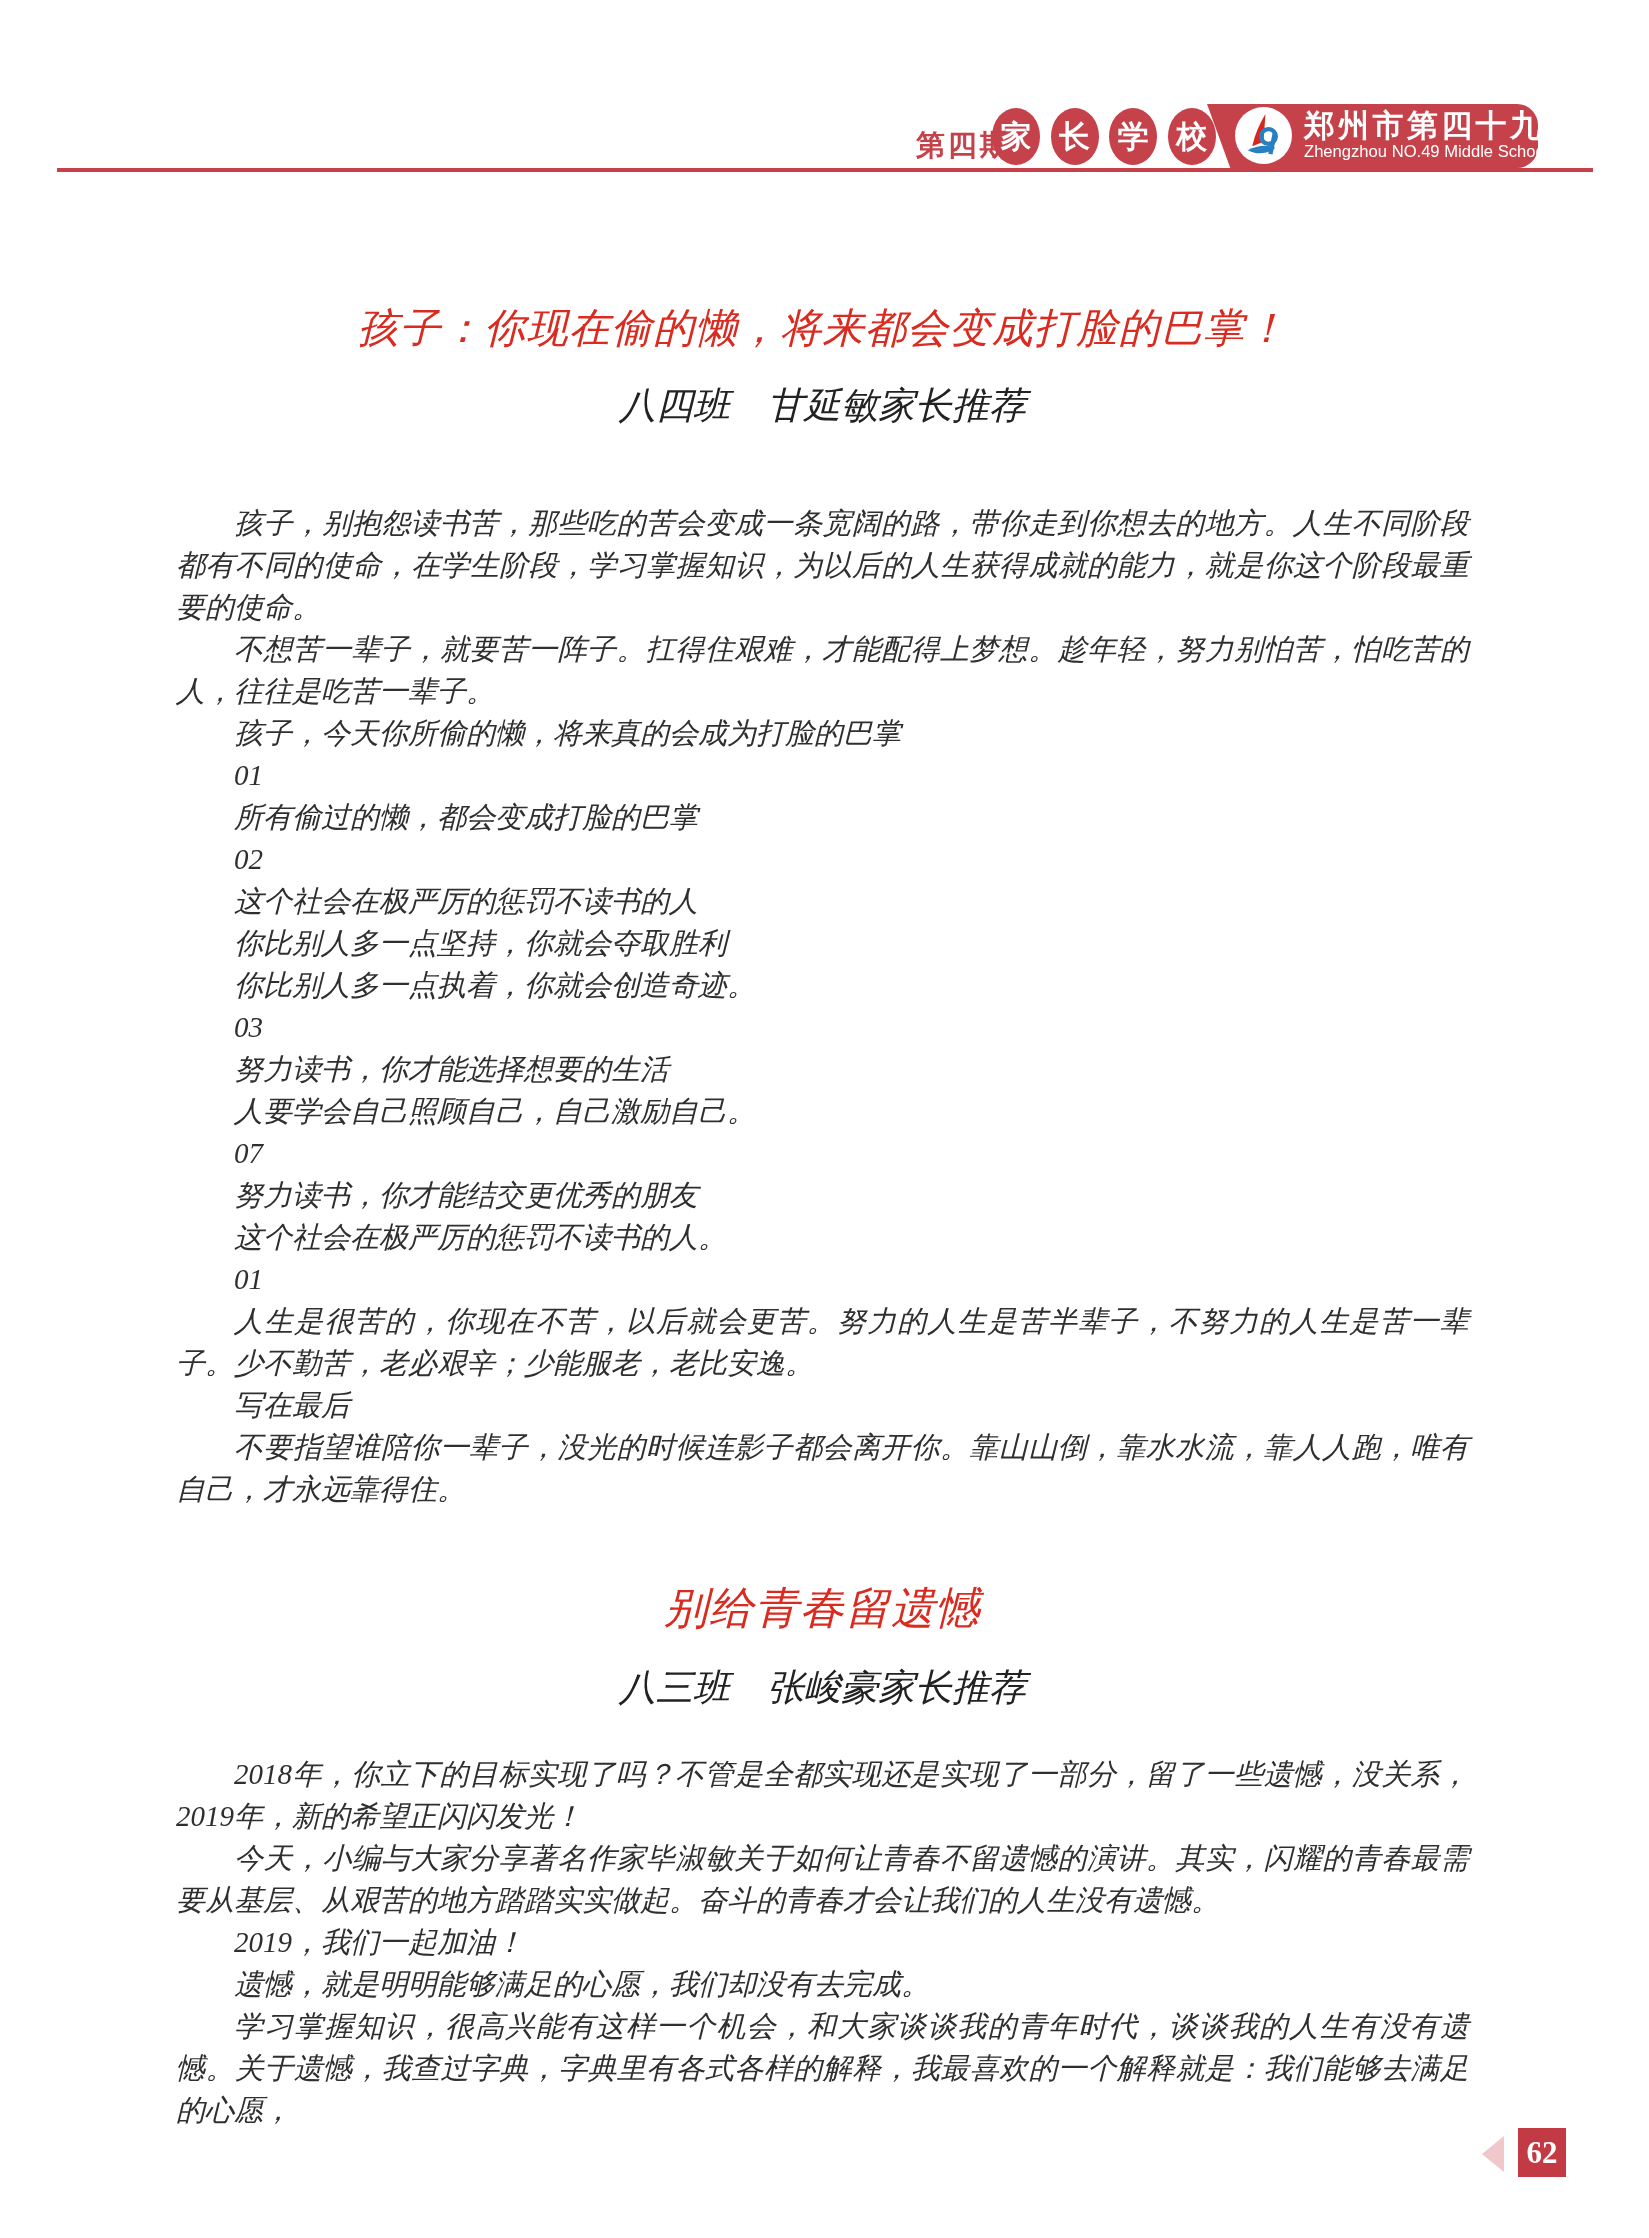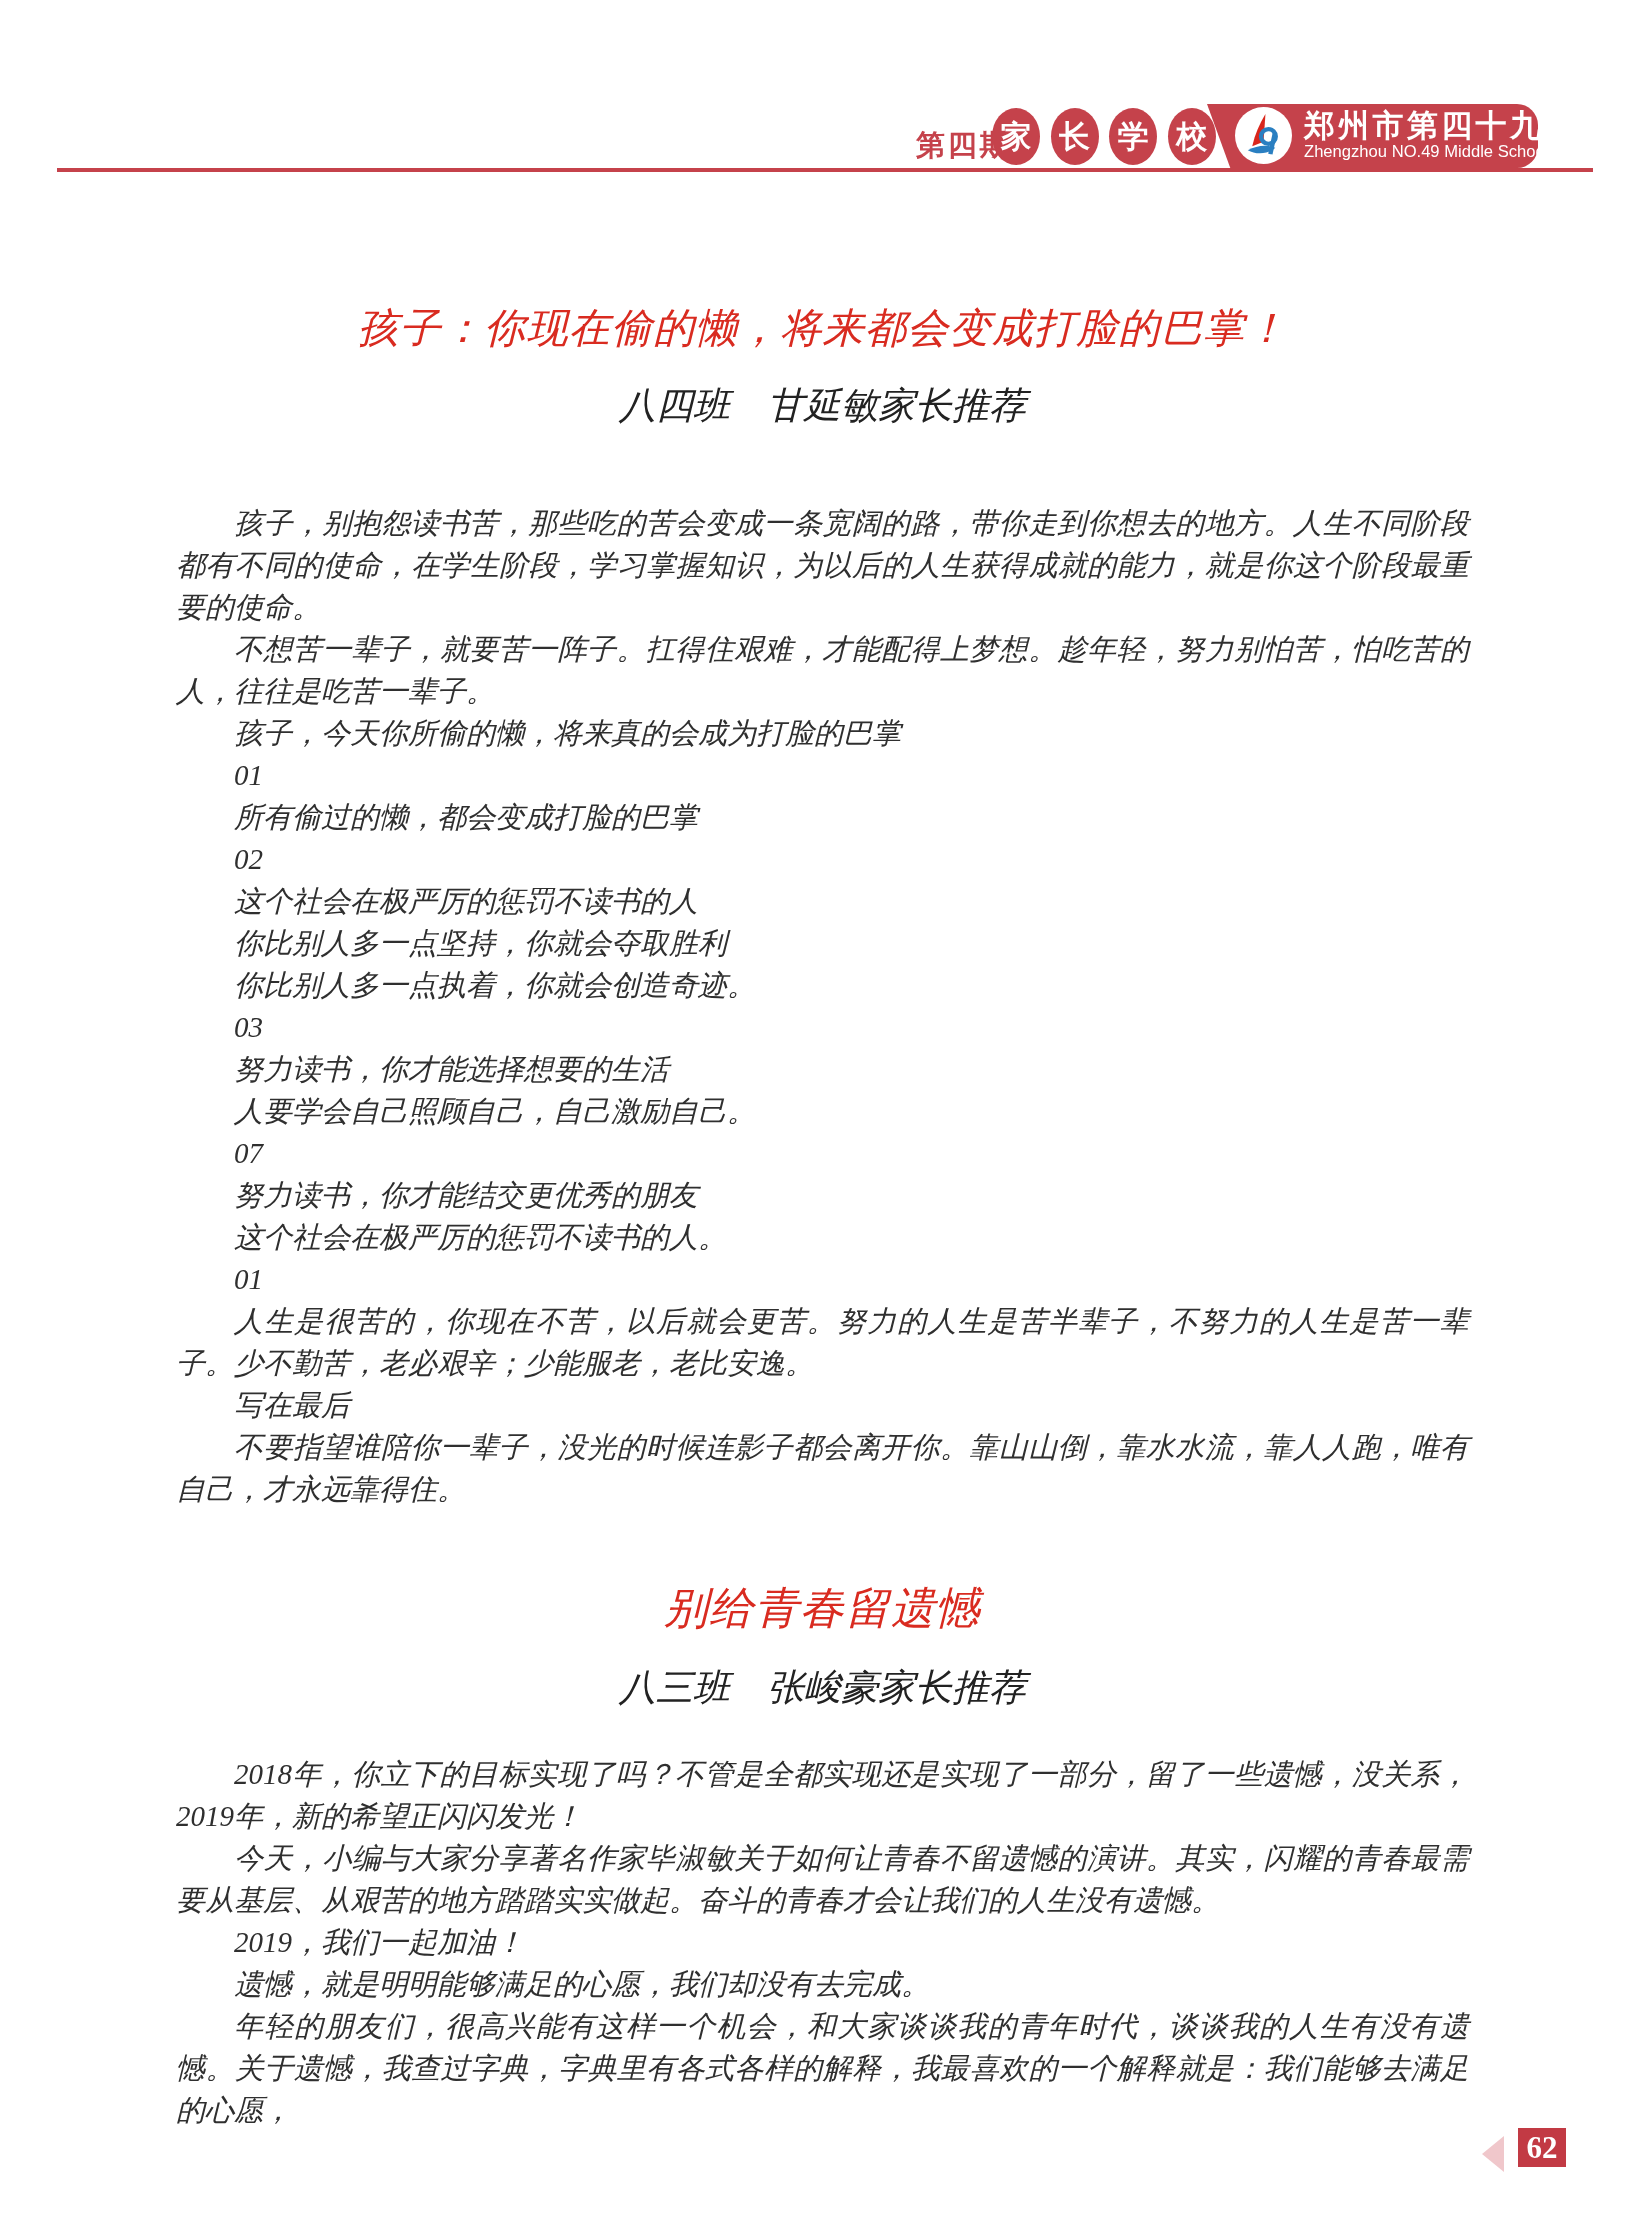--- a/index.html
+++ b/index.html
@@ -131,21 +131,21 @@
     position: absolute;
     left: 1482px; top: 2136px;
     width: 0; height: 0;
     border-top: 18.6px solid transparent;
     border-bottom: 18.6px solid transparent;
     border-right: 22.6px solid #f0c7cb;
   }
   .pagenum-box {
     position: absolute;
     left: 1518px; top: 2128px;
-    width: 48px; height: 39px;
+    width: 48px; height: 49px;
     background: #c23a44;
     display: flex;
     align-items: center;
     justify-content: center;
     color: #ffffff;
     font-size: 31px;
     font-weight: bold;
   }
 </style>
 </head>
@@ -219,21 +219,21 @@
     </div>
 
     <h1 class="article-title title-2">别给青春留遗憾</h1>
     <div class="byline">八三班　张峻豪家长推荐</div>
 
     <div class="paragraphs paragraphs-2">
       <p>2018年，你立下的目标实现了吗？不管是全都实现还是实现了一部分，留了一些遗憾，没关系，2019年，新的希望正闪闪发光！</p>
       <p>今天，小编与大家分享著名作家毕淑敏关于如何让青春不留遗憾的演讲。其实，闪耀的青春最需要从基层、从艰苦的地方踏踏实实做起。奋斗的青春才会让我们的人生没有遗憾。</p>
       <p>2019，我们一起加油！</p>
       <p>遗憾，就是明明能够满足的心愿，我们却没有去完成。</p>
-      <p>年轻的朋友们，很高兴能有这样一个机会，和大家谈谈我的青年时代，谈谈我的人生有没有遗憾。关于遗憾，我查过字典，字典里有各式各样的解释，我最喜欢的一个解释就是：我们能够去满足的心愿，</p>
+      <p>学习掌握知识，很高兴能有这样一个机会，和大家谈谈我的青年时代，谈谈我的人生有没有遗憾。关于遗憾，我查过字典，字典里有各式各样的解释，我最喜欢的一个解释就是：我们能够去满足的心愿，</p>
     </div>
 
   </div>
 
   <div class="pagenum-triangle"></div>
   <div class="pagenum-box">
     <span>62</span>
   </div>
 
 </div>

